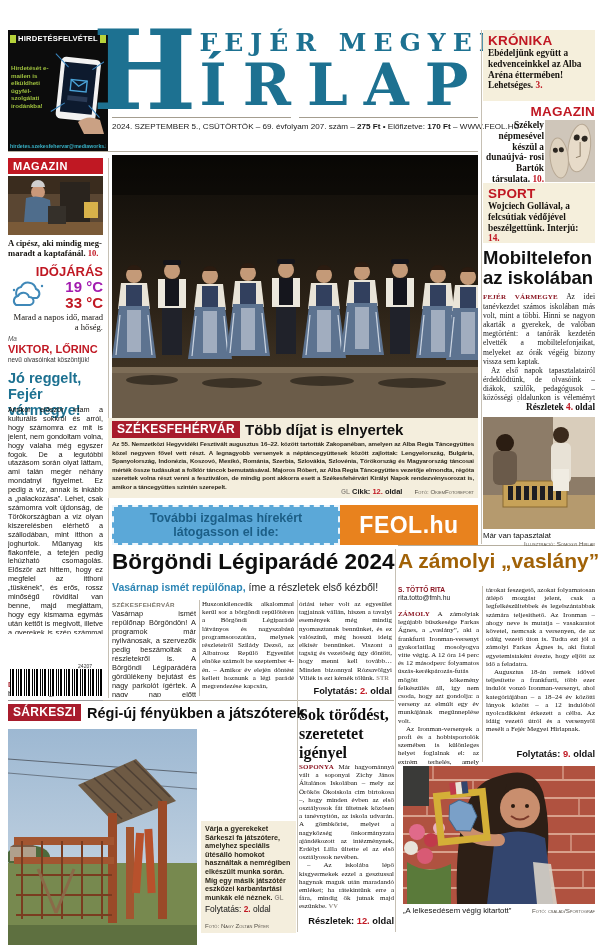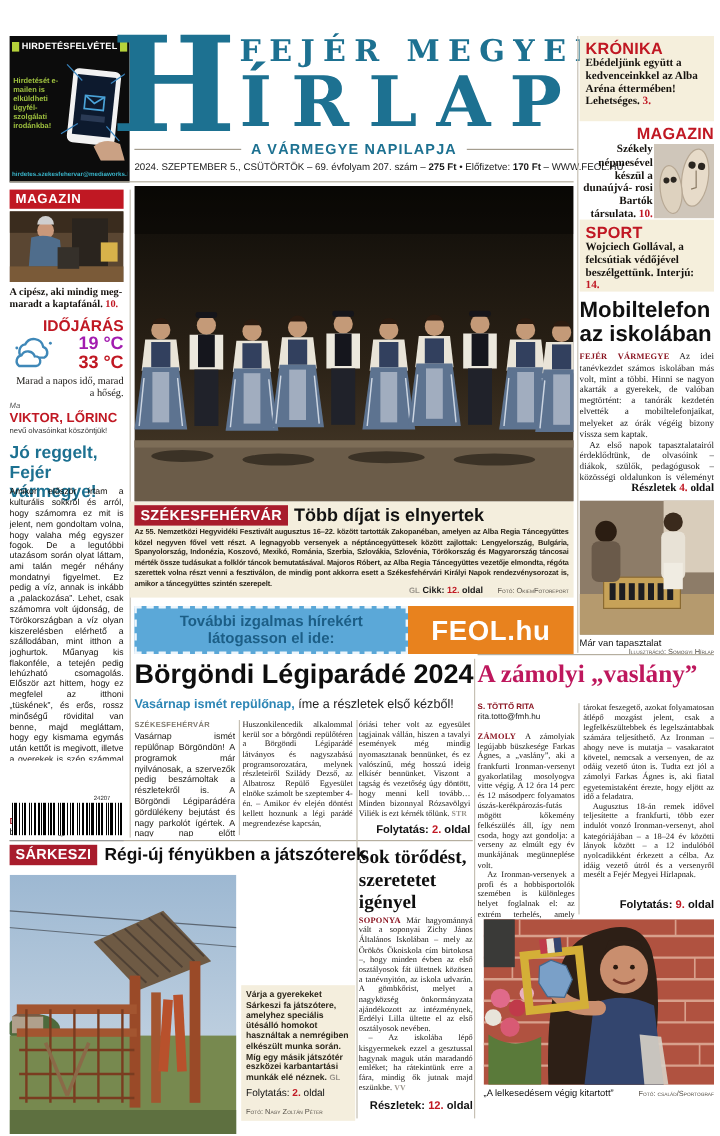--- a/index.html
+++ b/index.html
@@ -45,21 +45,21 @@
   #mobil-b{left:483px;top:292px;width:112px;height:110px;font-size:7.6px;line-height:9.1px;}
   .tagdark{color:#8a1420;font-weight:bold;font-size:7px;letter-spacing:0.2px;}
   .p2{ text-indent:8px;display:block;}
   .morelink{font-weight:bold;font-size:9.3px;text-align:right;color:#111;}
   #mobil-more{left:483px;top:402px;width:112px;font-family:Liberation Serif, serif;}
   #mobil-photo{left:483px;top:417px;width:112px;height:112px;}
   #mobil-cap{left:483px;top:531px;width:112px;}
   .capbold{font-weight:normal;font-size:7.8px;color:#111;}
   .credit{font-variant:small-caps;font-size:6.2px;color:#57524a;text-align:right;}
   
-  #vas-h{left:398px;top:549px;width:199px;font-family:Liberation Serif, serif;font-weight:bold;font-size:21px;color:#be185d;white-space:nowrap;}
+  #vas-h{left:398px;top:549px;width:199px;font-family:Liberation Sans, sans-serif;font-weight:bold;font-size:21px;color:#a16207;white-space:nowrap;}
   #vas-by{left:398px;top:586px;width:80px;line-height:8px;}
   .by-name{font-size:6.6px;font-weight:bold;color:#8a1420;}
   .by-mail{font-size:6.8px;color:#222;}
   .newscol{font-family:"Liberation Serif",serif;font-size:7px;line-height:8.2px;text-align:justify;color:#15120e;}
   #vas-c1{left:398px;top:610px;width:81px;height:156px;}
   #vas-c2{left:486px;top:586px;width:109px;height:160px;}
   #vas-more{left:486px;top:749px;width:109px;}
   #vas-photo{left:403px;top:766px;width:192px;height:138px;}
   #vas-cap{left:403px;top:906px;width:192px;display:flex;justify-content:space-between;align-items:baseline;}
   
@@ -153,21 +153,20 @@
   <div id="masthead" class="abs">
     <div class="logo">
       <span class="logo-h">H</span>
       <span class="logo-col">
         <span class="logo-top">FEJÉR MEGYEI</span>
         <span class="logo-main">ÍRLAP</span>
       </span>
     </div>
     <div class="subtitle">
       <span class="ln"></span>
-      <span class="st">A VÁRMEGYE NAPILAPJA</span>
       <span class="ln"></span>
     </div>
     <div class="dateline">
       <span>2024. SZEPTEMBER 5., CSÜTÖRTÖK – 69. évfolyam 207. szám – </span><b>275 Ft</b><span> • Előfizetve: </span><b>170 Ft</b><span> – WWW.FEOL.HU</span>
     </div>
   </div>
 
   <div class="hline" style="left:8px;top:151px;width:470px;"></div>
   <div class="hline" style="left:8px;top:700px;width:386px;"></div>
   <div class="hline" style="left:398px;top:545px;width:197px;"></div>

